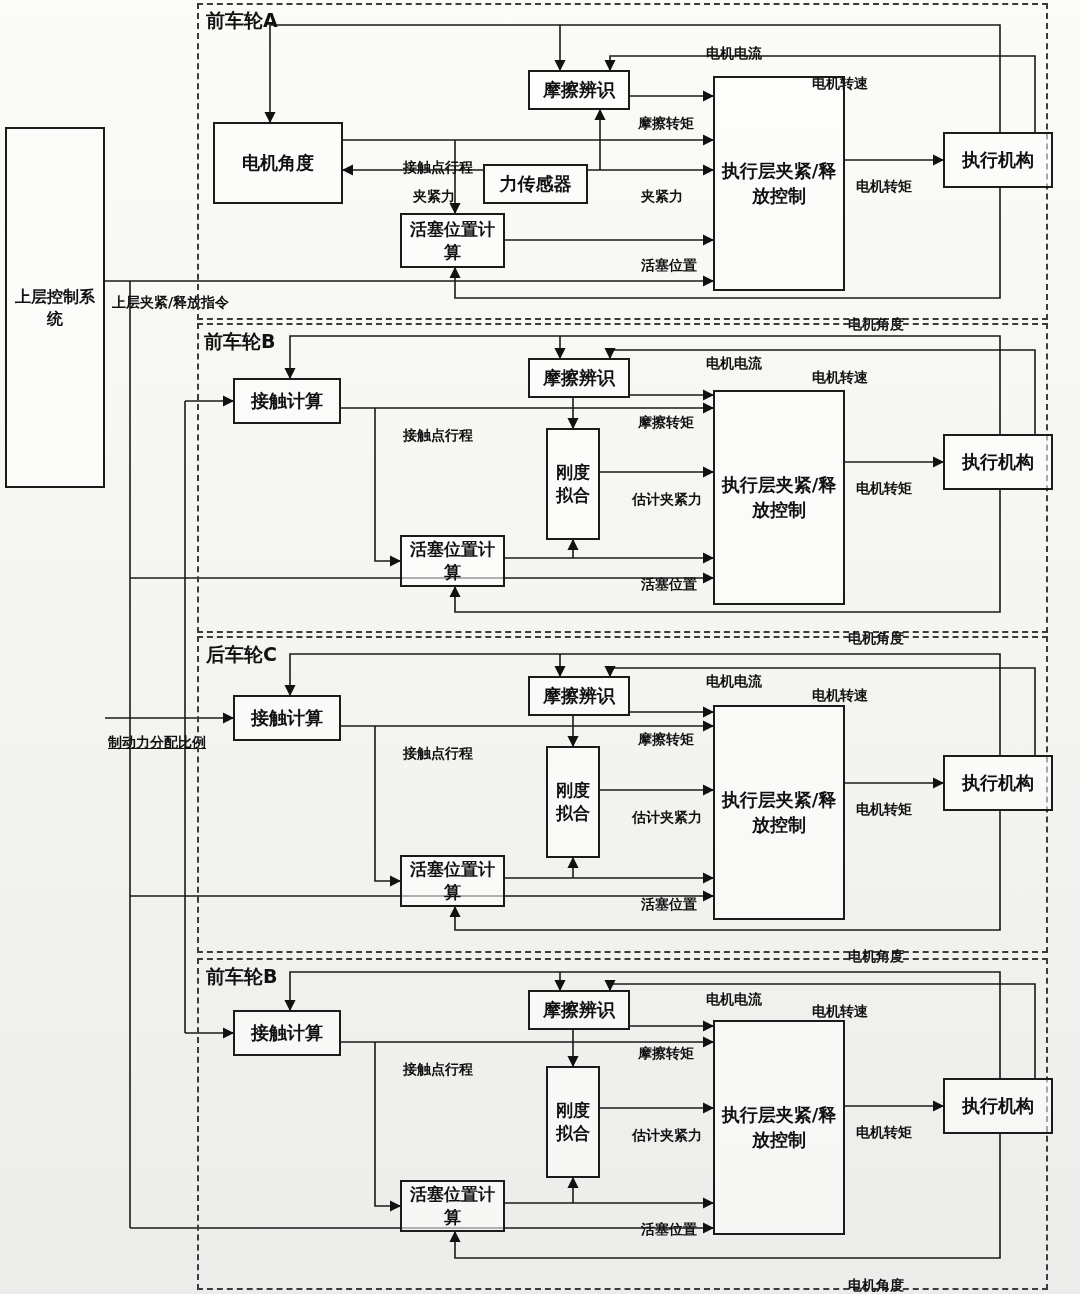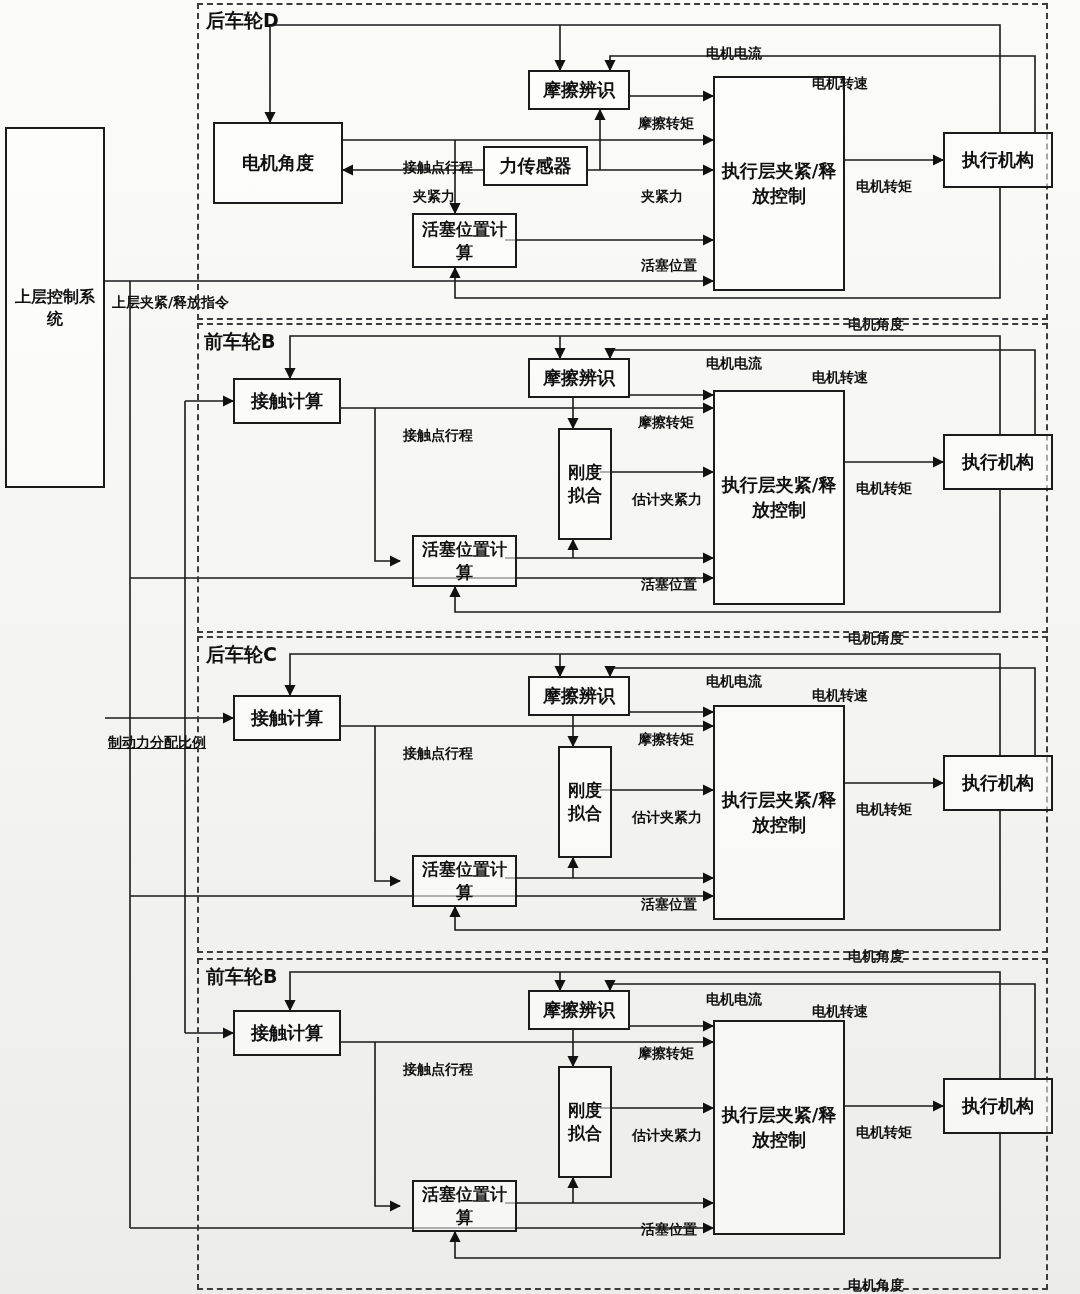--- a/index.html
+++ b/index.html
@@ -5,21 +5,21 @@
   * { margin:0; padding:0; box-sizing:border-box; }
   body { background:#dcdcdc; font-family:"DejaVu Sans","Liberation Sans",sans-serif; }
   .canvas{ position:relative; width:1080px; height:1294px; margin:0 auto;
            background:linear-gradient(180deg,#fbfbf8 0%,#f3f3f0 60%,#ececea 100%); color:#111; overflow:hidden;}
   svg.wires{ position:absolute; left:0; top:0; width:1080px; height:1294px; }
   .section{ position:absolute; border:2px dashed #3c3c3c; }
   .section-title{ position:absolute; font-size:19px; font-weight:bold; white-space:nowrap;}
   .box{ position:absolute; border:2px solid #1b1b1b; background:rgba(255,255,255,0.55);
         display:flex; align-items:center; justify-content:center; text-align:center;
         font-size:18px; font-weight:bold; line-height:1.35; padding:2px;}
-  .box.small{ font-size:17px;margin-left:12px; }
+  .box.small{ font-size:17px; }
   .sig{ position:absolute; font-size:14px; font-weight:bold; white-space:nowrap;margin-top:36px; }
 </style>
 </head>
 <body>
 
 <div class="canvas">
 
   <svg class="wires" viewBox="0 0 1080 1294" xmlns="http://www.w3.org/2000/svg">
     <defs>
       <marker id="arr" viewBox="0 0 10 10" refX="9" refY="5" markerWidth="7" markerHeight="7" orient="auto-start-reverse">
@@ -90,25 +90,25 @@
       <path d="M845,1106 L943,1106" marker-end="url(#arr)"></path>
       <path d="M1000,1134 L1000,1258 L455,1258 L455,1232" marker-end="url(#arr)"></path>
     </g>
   </svg>
 
   <div class="box" style="left:5px;top:127px;width:100px;height:361px;font-size:16px;">上层控制系统</div>
   <span class="sig" style="left:112px;top:258px;">上层夹紧/释放指令</span>
   <span class="sig" style="left:108px;top:698px;text-decoration:underline;">制动力分配比例</span>
 
   <div class="section" style="left:197px;top:3px;width:851px;height:317px;"></div>
-  <span class="section-title" style="left:206px;top:8px;">后车轮D</span>
+  <span class="section-title" style="left:206px;top:8px;">前车轮A</span>
 
   <div class="box" style="left:213px;top:122px;width:130px;height:82px;">电机角度</div>
   <div class="box" style="left:528px;top:70px;width:102px;height:40px;">摩擦辨识</div>
-  <div class="box" style="left:483px;top:146px;width:105px;height:40px;">力传感器</div>
+  <div class="box" style="left:483px;top:164px;width:105px;height:40px;">力传感器</div>
   <div class="box small" style="left:400px;top:213px;width:105px;height:55px;">活塞位置计算</div>
   <div class="box" style="left:713px;top:76px;width:132px;height:215px;">执行层夹紧/释放控制</div>
   <div class="box" style="left:943px;top:132px;width:110px;height:56px;">执行机构</div>
 
   <span class="sig" style="left:706px;top:9px;">电机电流</span>
   <span class="sig" style="left:812px;top:39px;">电机转速</span>
   <span class="sig" style="left:638px;top:79px;">摩擦转矩</span>
   <span class="sig" style="left:403px;top:123px;">接触点行程</span>
   <span class="sig" style="left:413px;top:152px;">夹紧力</span>
   <span class="sig" style="left:641px;top:152px;">夹紧力</span>

